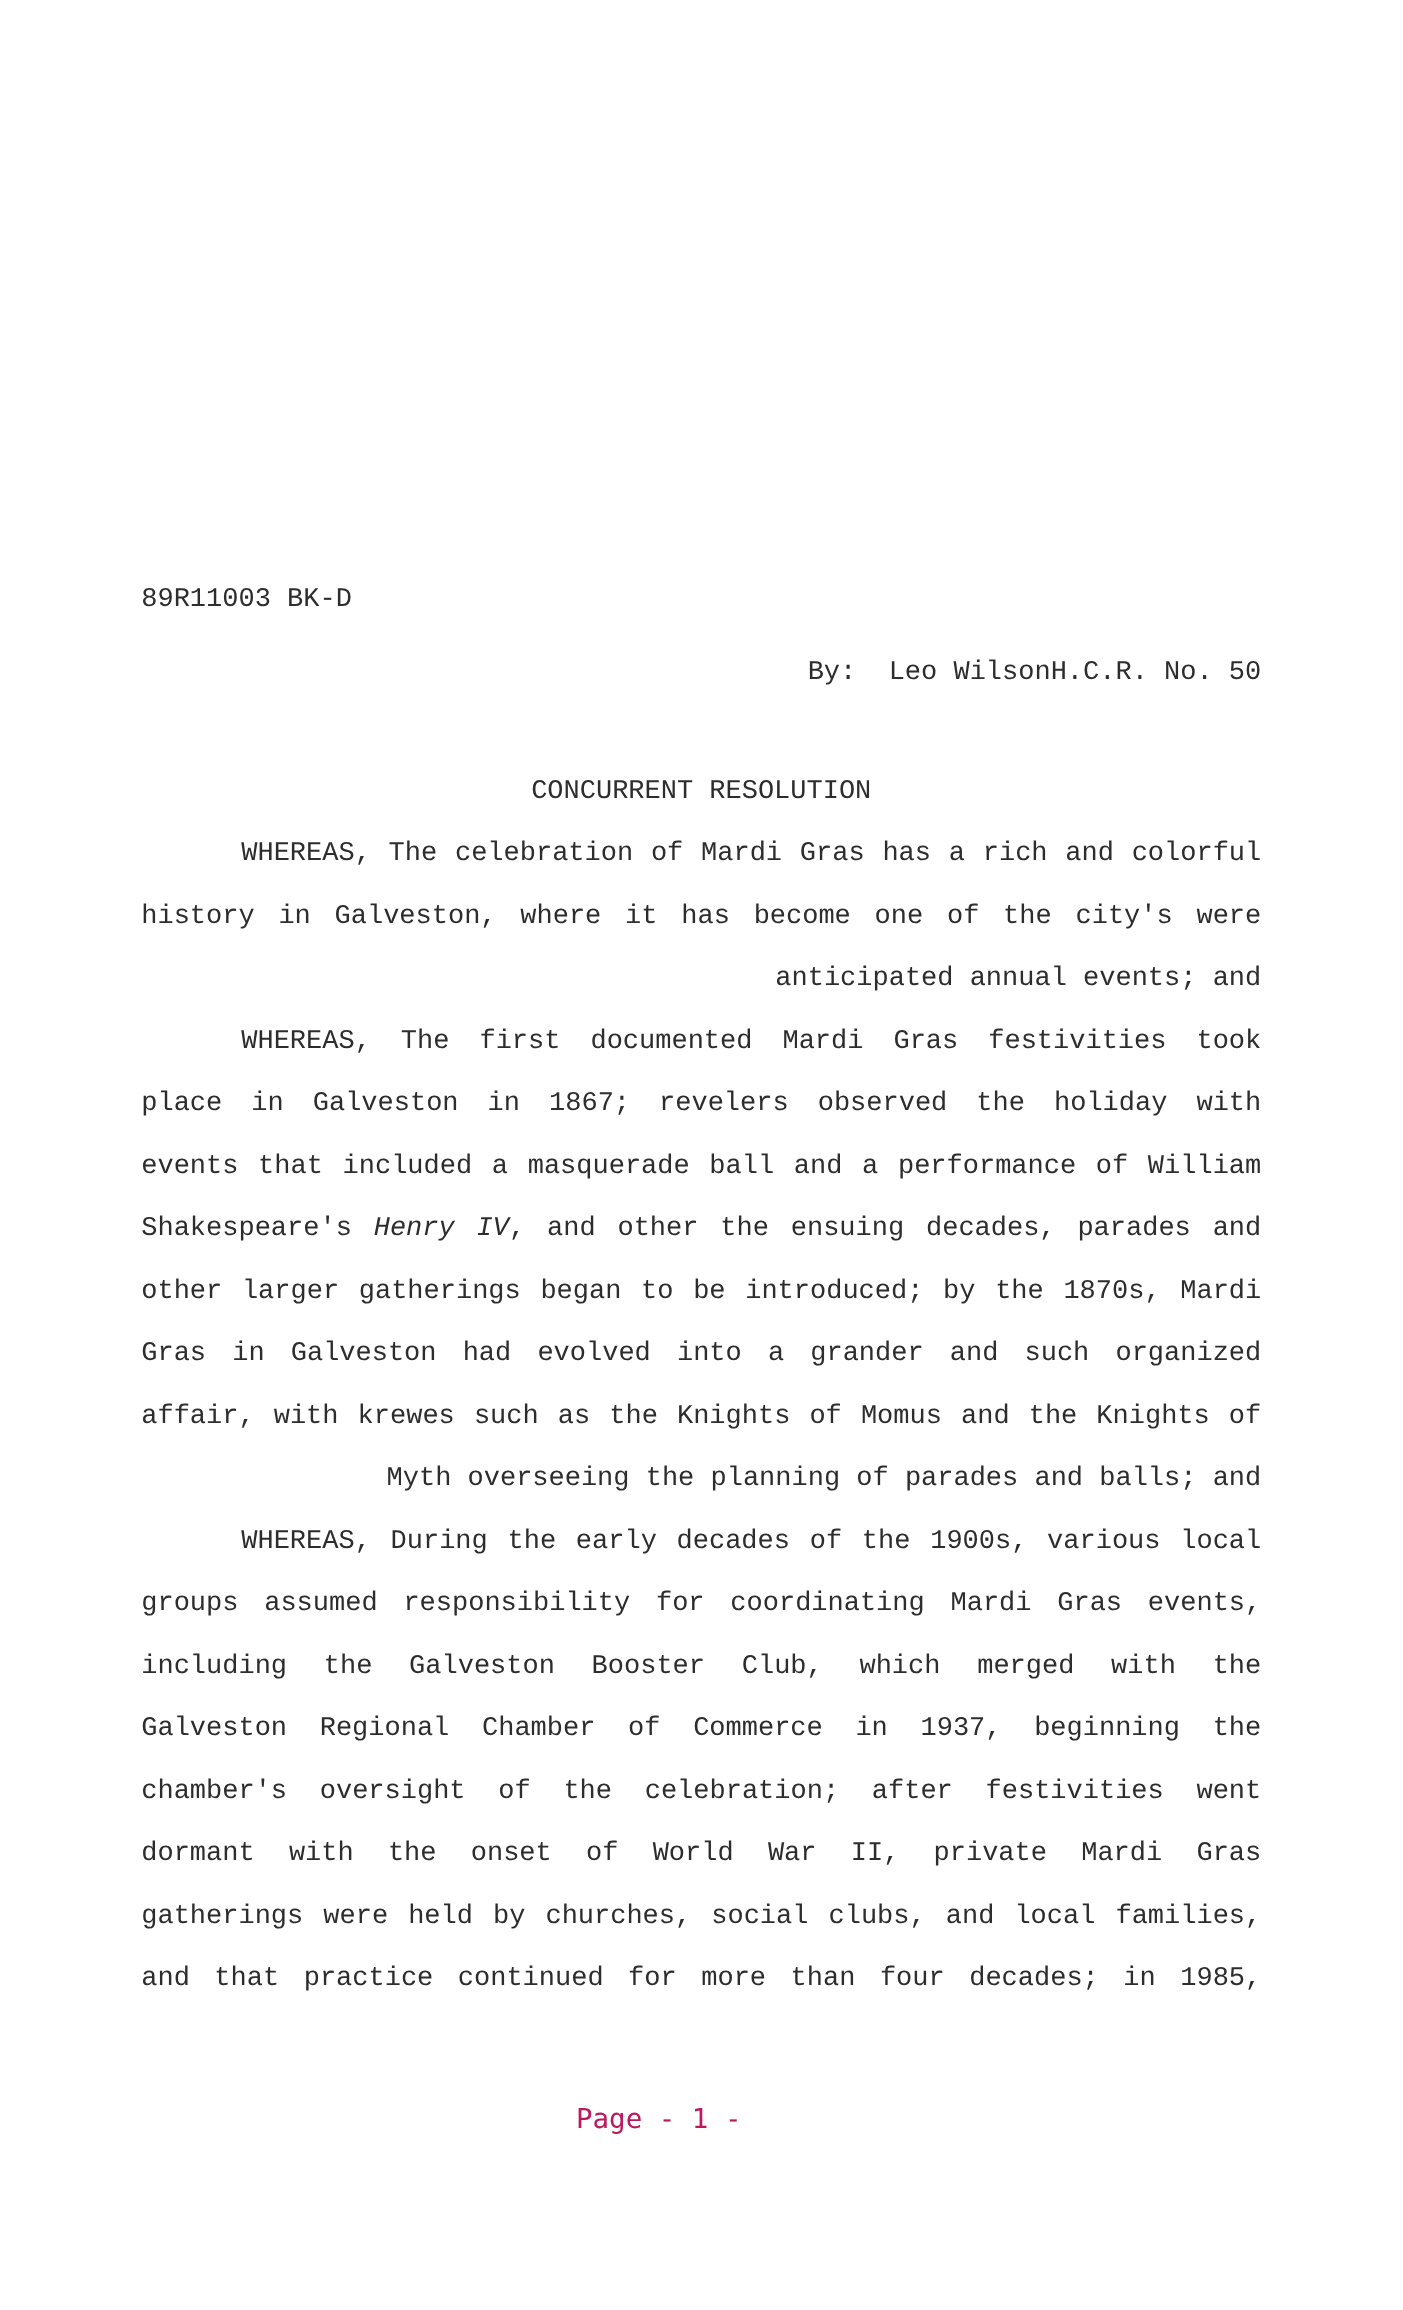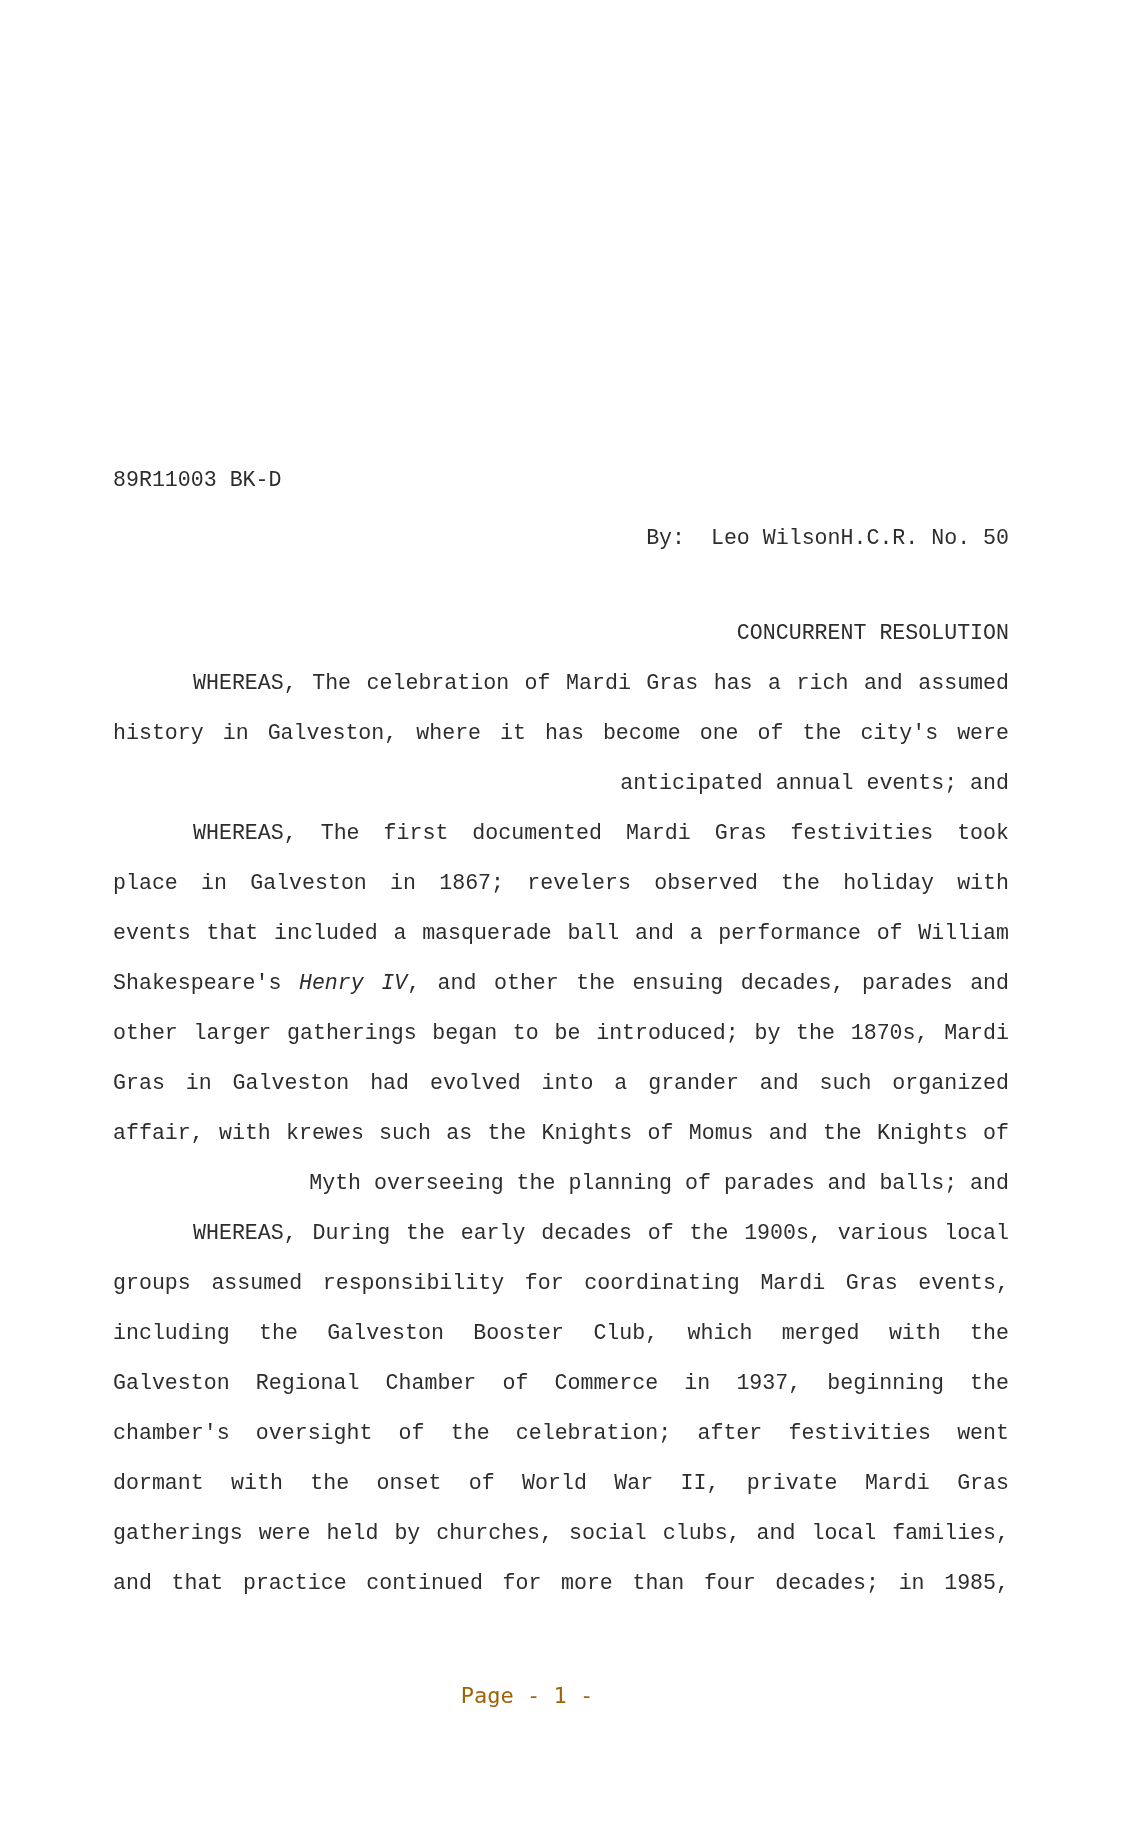--- a/index.html
+++ b/index.html
@@ -11,47 +11,47 @@
     font-size: 21.6px;
     color: #2d2d2d;
     overflow: hidden;
   }
   .abs { position: absolute; left: 113px; width: 896px; line-height: 50px; }
   .hdr1 { top: 455px; }
   .hdr2 { top: 513px; display: flex; justify-content: flex-end; }
   .hdr2 span { white-space: pre; }
   .textblock { top: 608px; }
   .line { height: 50px; line-height: 50px; white-space: normal; text-align: right; }
-  .title-line { text-align: right; }
+  .title-line { text-align: center; }
   .just { text-align: justify; text-align-last: justify; }
   .indent { text-indent: 80px; }
   .ital { font-style: italic; }
   .footer {
     top: 1671px;
     text-align: center;
     transform: translateX(-34px);
     font-family: "DejaVu Sans Mono", monospace;
     font-size: 22px;
-    color: #a16207;
+    color: #be185d;
   }
 </style>
 </head>
 <body>
 
 <div class="abs hdr1">89R11003 BK-D</div>
 
 <div class="abs hdr2">
   <span>By:  Leo Wilson</span>
   <span>H.C.R. No. 50</span>
 </div>
 
 <div class="abs textblock">
   <div class="line title-line">CONCURRENT RESOLUTION</div>
   <div id="resolution-body">
-      <div class="line indent just"><span>WHEREAS, The celebration of Mardi Gras has a rich and assumed</span></div>
+      <div class="line indent just"><span>WHEREAS, The celebration of Mardi Gras has a rich and colorful</span></div>
       <div class="line just"><span>history in Galveston, where it has become one of the city's were</span></div>
       <div class="line"><span>anticipated annual events; and</span></div>
       <div class="line indent just"><span>WHEREAS, The first documented Mardi Gras festivities took</span></div>
       <div class="line just"><span>place in Galveston in 1867; revelers observed the holiday with</span></div>
       <div class="line just"><span>events that included a masquerade ball and a performance of William</span></div>
       <div class="line just"><span>Shakespeare's </span><span class="ital">Henry IV</span><span>, and other the ensuing decades, parades and</span></div>
       <div class="line just"><span>other larger gatherings began to be introduced; by the 1870s, Mardi</span></div>
       <div class="line just"><span>Gras in Galveston had evolved into a grander and such organized</span></div>
       <div class="line just"><span>affair, with krewes such as the Knights of Momus and the Knights of</span></div>
       <div class="line"><span>Myth overseeing the planning of parades and balls; and</span></div>

